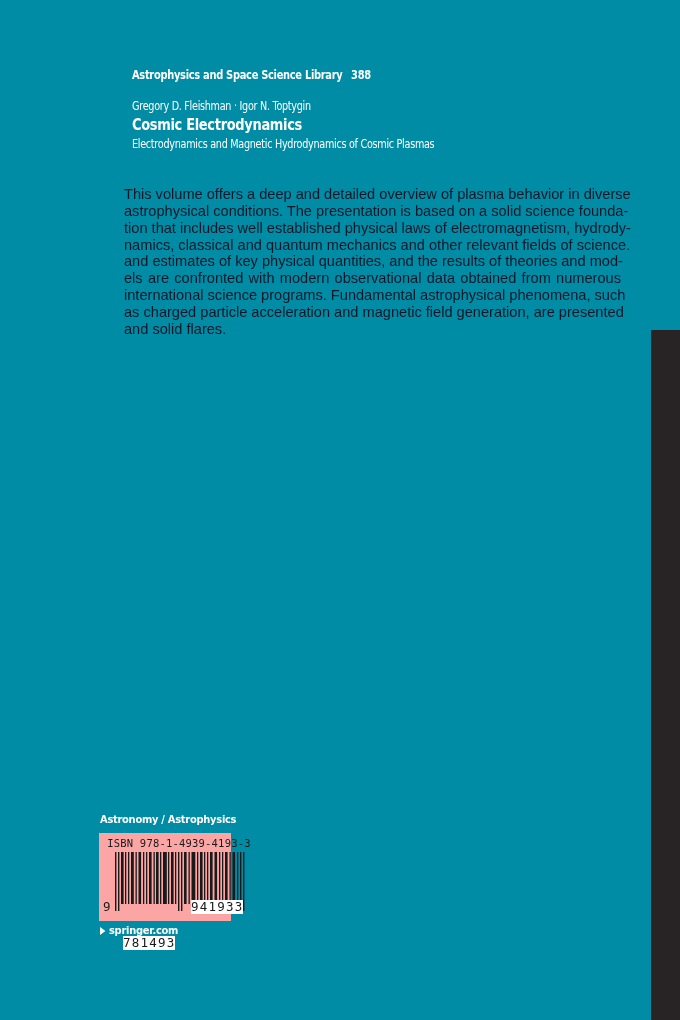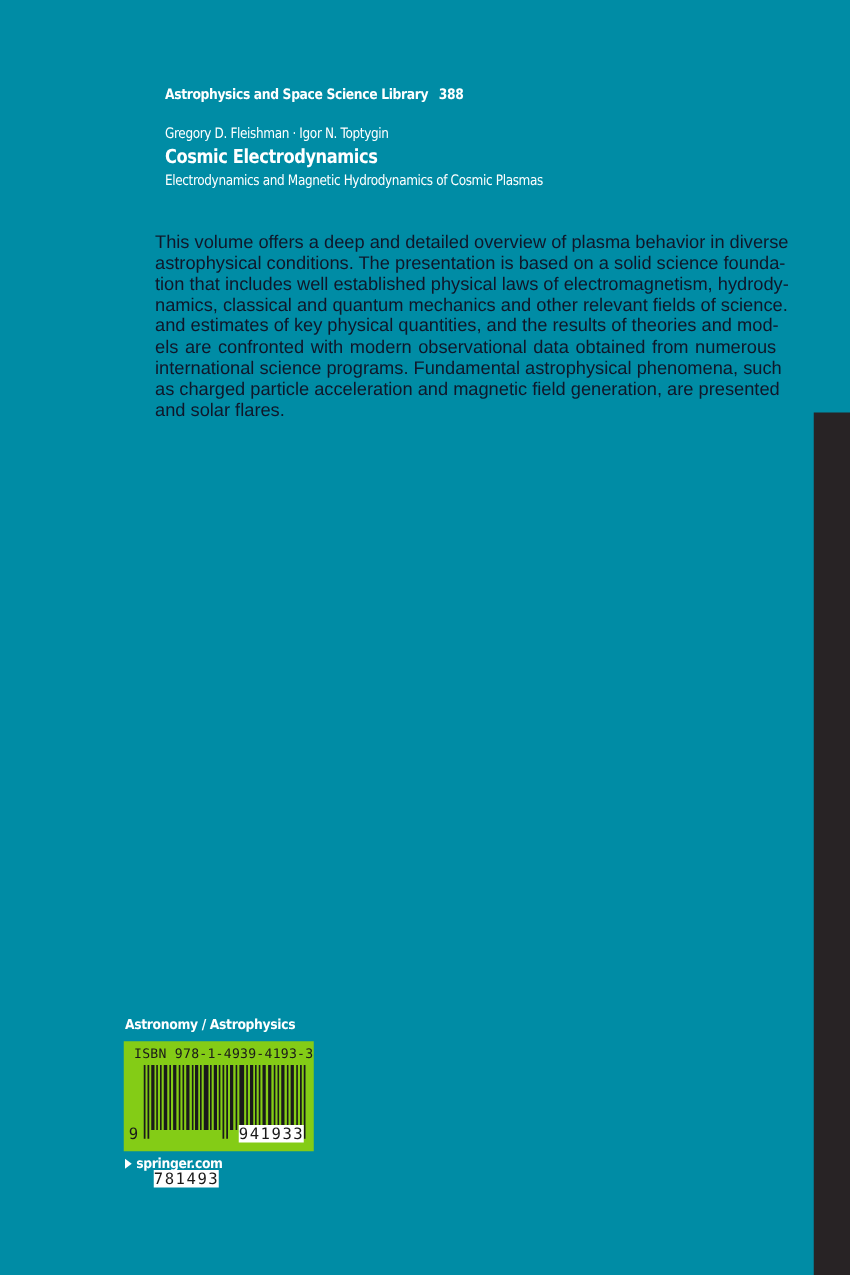--- a/index.html
+++ b/index.html
@@ -108,23 +108,23 @@
       font-weight: bold;
       letter-spacing: -0.3px;
       transform: scaleX(0.9);
       transform-origin: left center;
       white-space: nowrap;
     }
     .barcode-box {
       position: absolute;
       left: 99px;
       top: 833px;
-      width: 152px;
+      width: 132px;
       height: 88px;
-      background: #84cc16;
+      background: #fca5a5;
     }
     .isbn-text {
       position: absolute;
       left: 0;
       top: 4px;
       width: 160px;
       text-align: center;
       font-family: "DejaVu Sans Mono", monospace;
       font-size: 10.5px;
       color: #1a1a1a;
@@ -191,21 +191,21 @@
 
 <div class="blurb">
   <span class="line">This volume offers a deep and detailed overview of plasma behavior in diverse</span>
   <span class="line">astrophysical conditions. The presentation is based on a solid science founda-</span>
   <span class="line">tion that includes well established physical laws of electromagnetism, hydrody-</span>
   <span class="line">namics, classical and quantum mechanics and other relevant fields of science.</span>
   <span class="line">and estimates of key physical quantities, and the results of theories and mod-</span>
   <span class="line">els are confronted with modern observational data obtained from numerous</span>
   <span class="line">international science programs. Fundamental astrophysical phenomena, such</span>
   <span class="line">as charged particle acceleration and magnetic field generation, are presented</span>
-  <span class="line last">and solar flares.</span>
+  <span class="line last">and solid flares.</span>
 </div>
 
 <div class="subject">Astronomy / Astrophysics</div>
 
 <div class="barcode-box">
   <div class="isbn-text">ISBN 978-1-4939-4193-3</div>
   <svg class="bars" viewBox="0 0 160 88" width="160" height="88">
     <g fill="#1a1a1a">
 
       <rect x="16" y="19" width="1.4" height="59"></rect>

